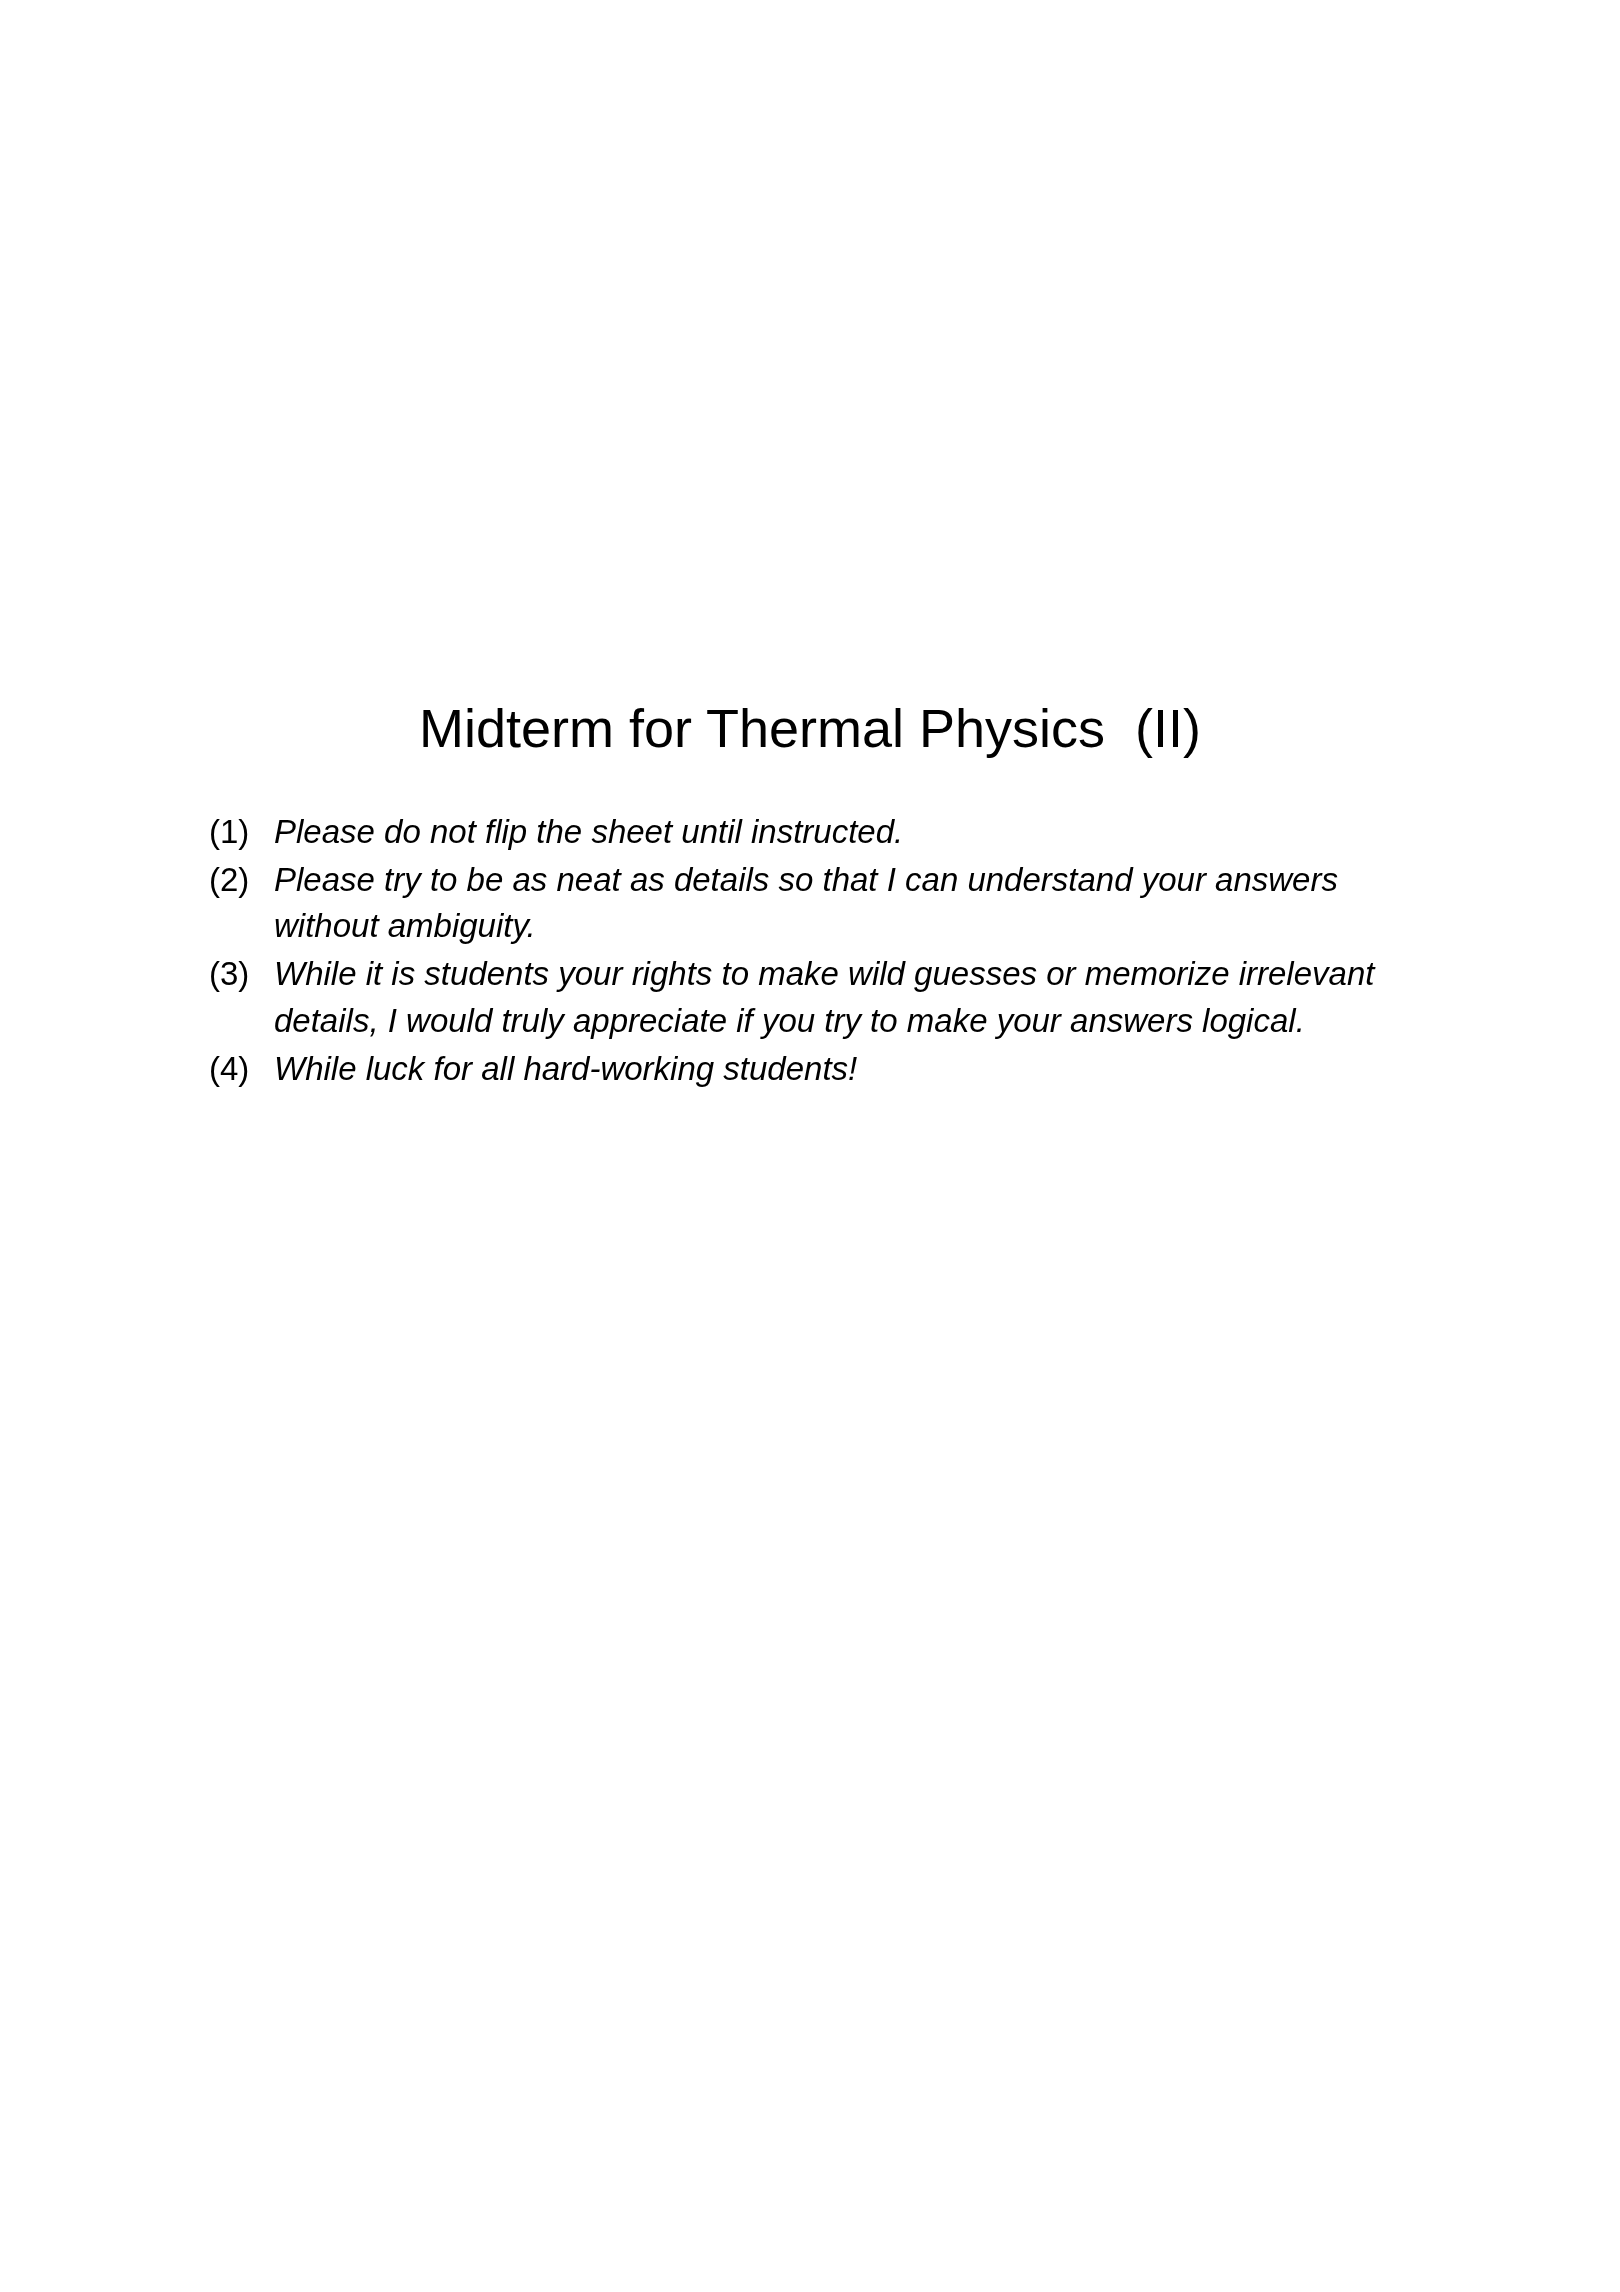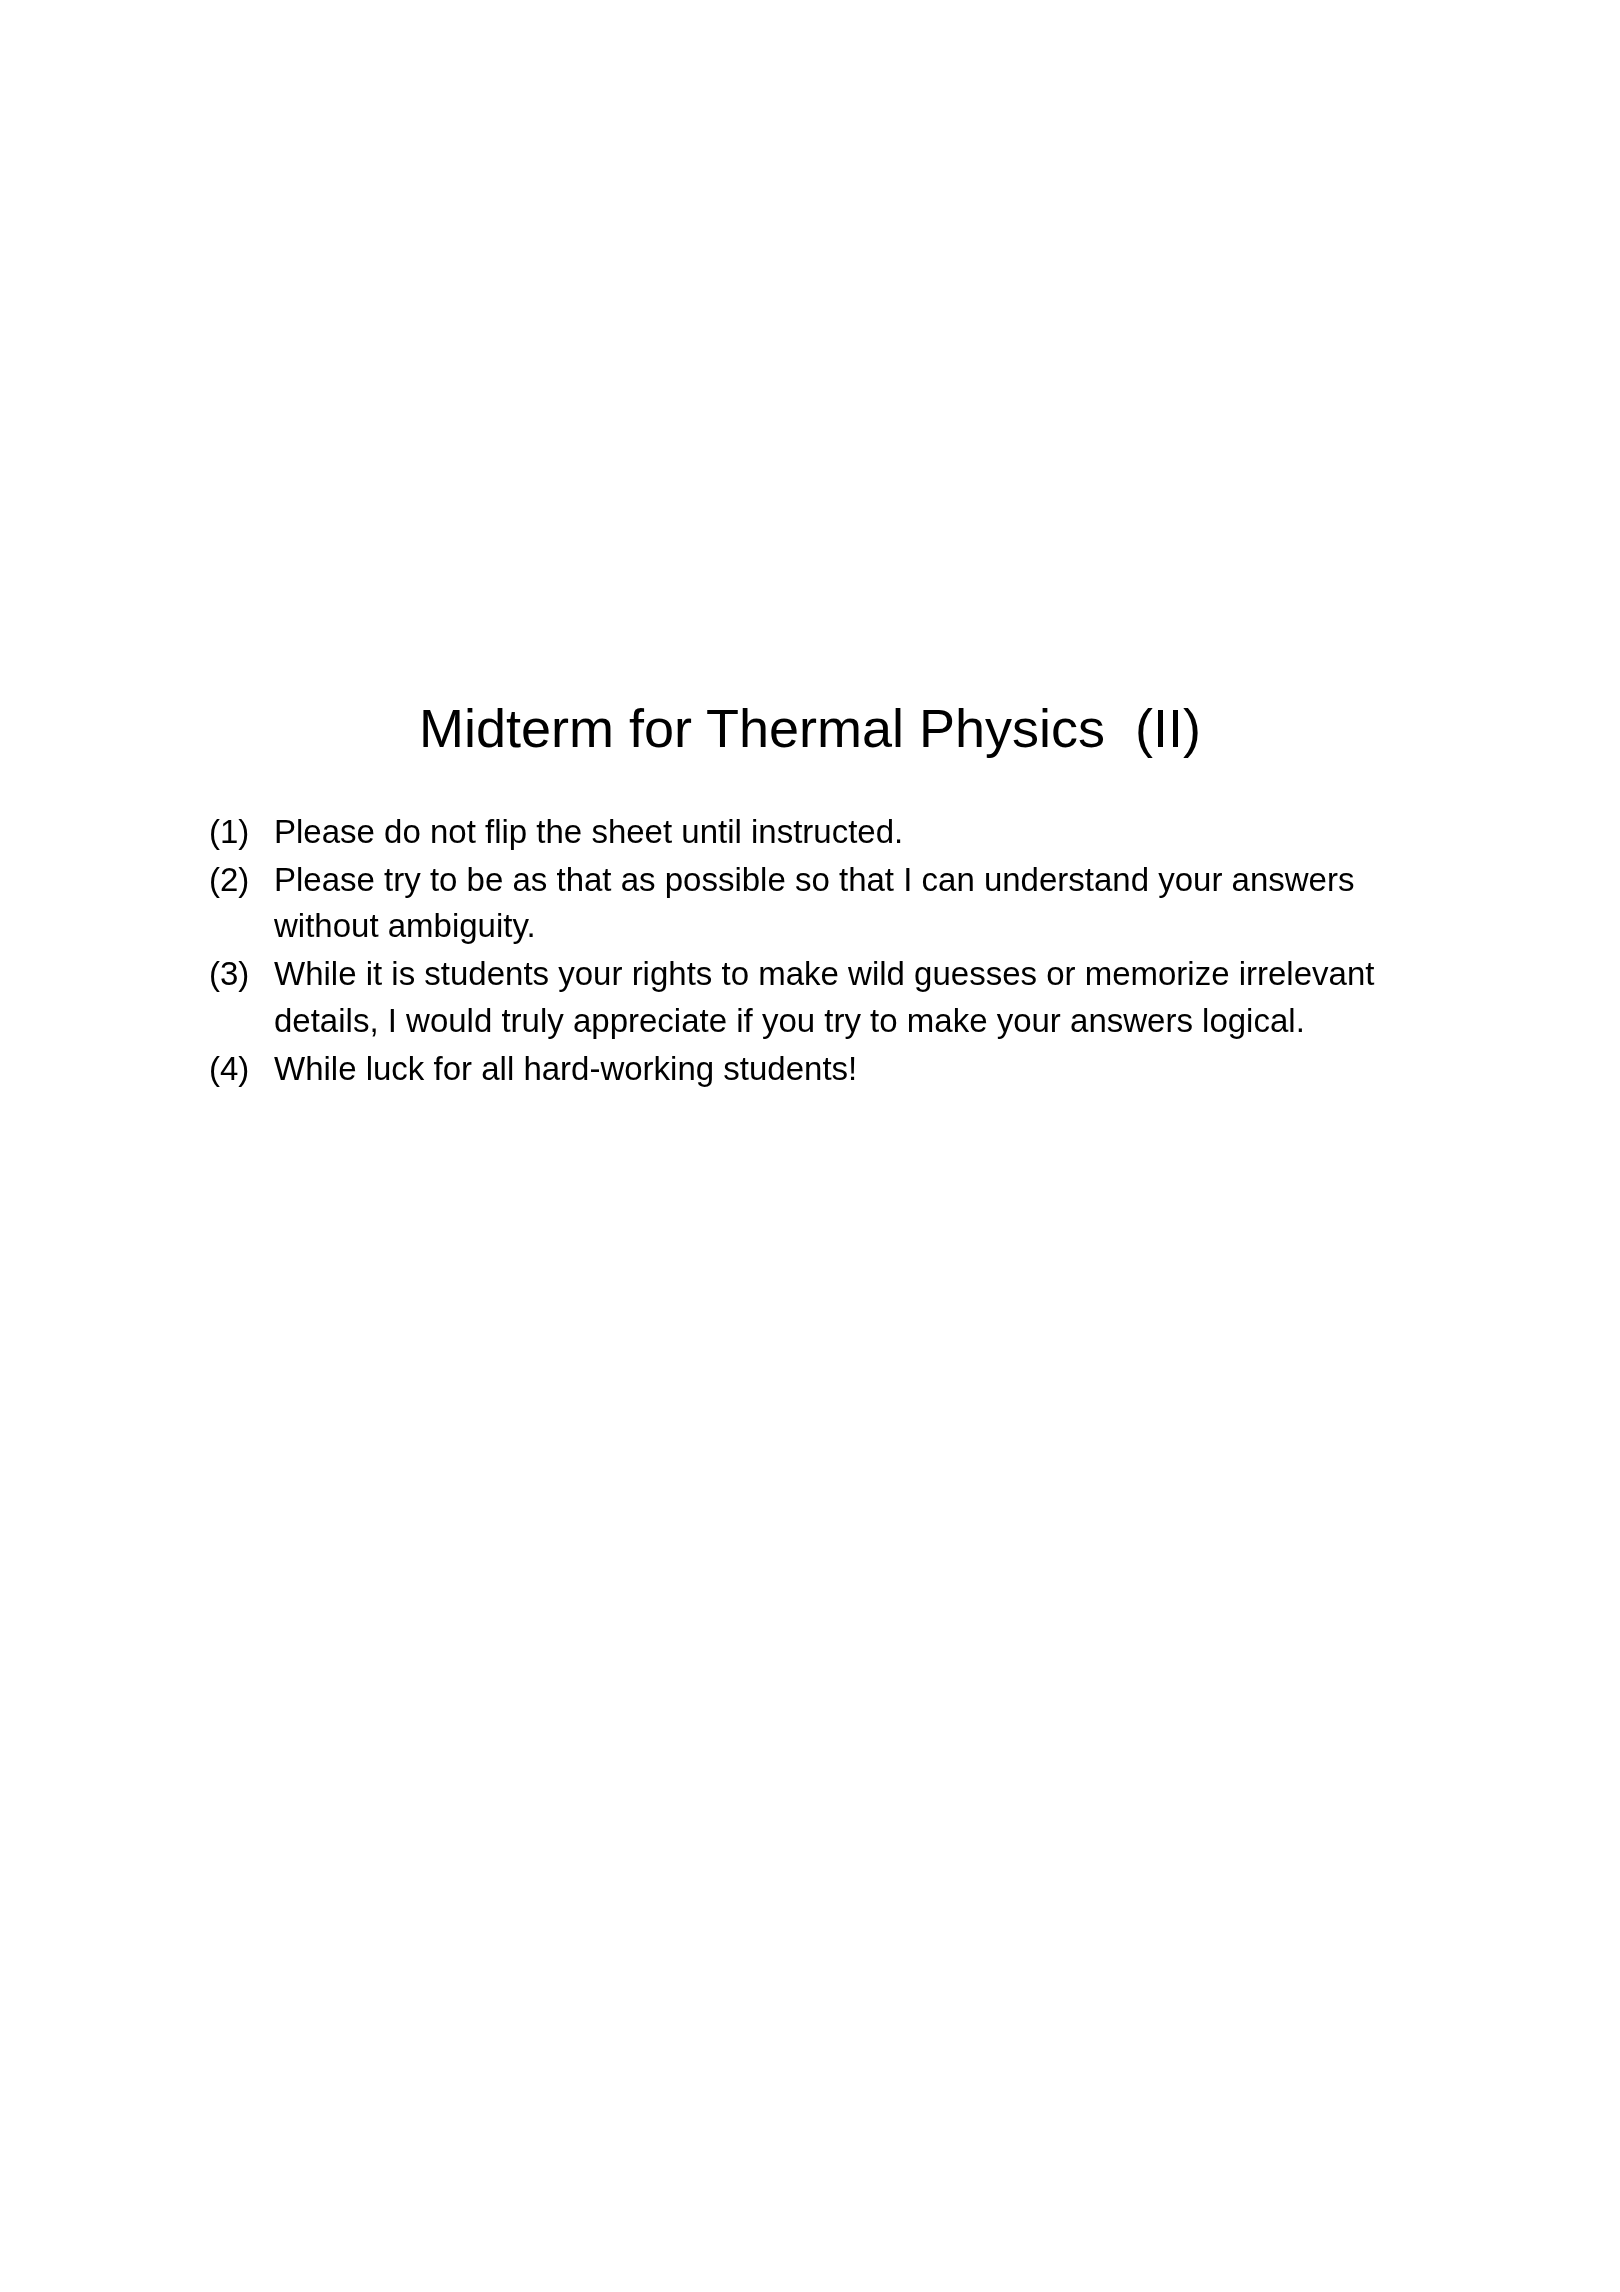--- a/index.html
+++ b/index.html
@@ -53,20 +53,21 @@
     align-items: flex-start;
     margin-bottom: 2px;
   }
   .instr-num {
     width: 65px;
     flex: 0 0 65px;
     white-space: pre;
   }
   .instr-text {
     flex: 1 1 auto;
+    font-style: italic;
   }
   .signature {
     margin-top: 51px;
     margin-right: 265px;
     text-align: right;
     font-size: 43px;
     white-space: pre;
   }
 </style>
 </head>
@@ -81,21 +82,21 @@
 
     <div class="instructions">
 
       <div class="instr-item">
         <div class="instr-num">(1)</div>
         <div class="instr-text">Please do not flip the sheet until instructed.</div>
       </div>
 
       <div class="instr-item">
         <div class="instr-num">(2)</div>
-        <div class="instr-text">Please try to be as that as possible so that I can understand your answers without ambiguity.</div>
+        <div class="instr-text">Please try to be as neat as details so that I can understand your answers without ambiguity.</div>
       </div>
 
       <div class="instr-item">
         <div class="instr-num">(3)</div>
         <div class="instr-text">While it is students your rights to make wild guesses or memorize irrelevant details, I would truly appreciate if you try to make your answers logical.</div>
       </div>
 
       <div class="instr-item">
         <div class="instr-num">(4)</div>
         <div class="instr-text">While luck for all hard-working students!</div>

